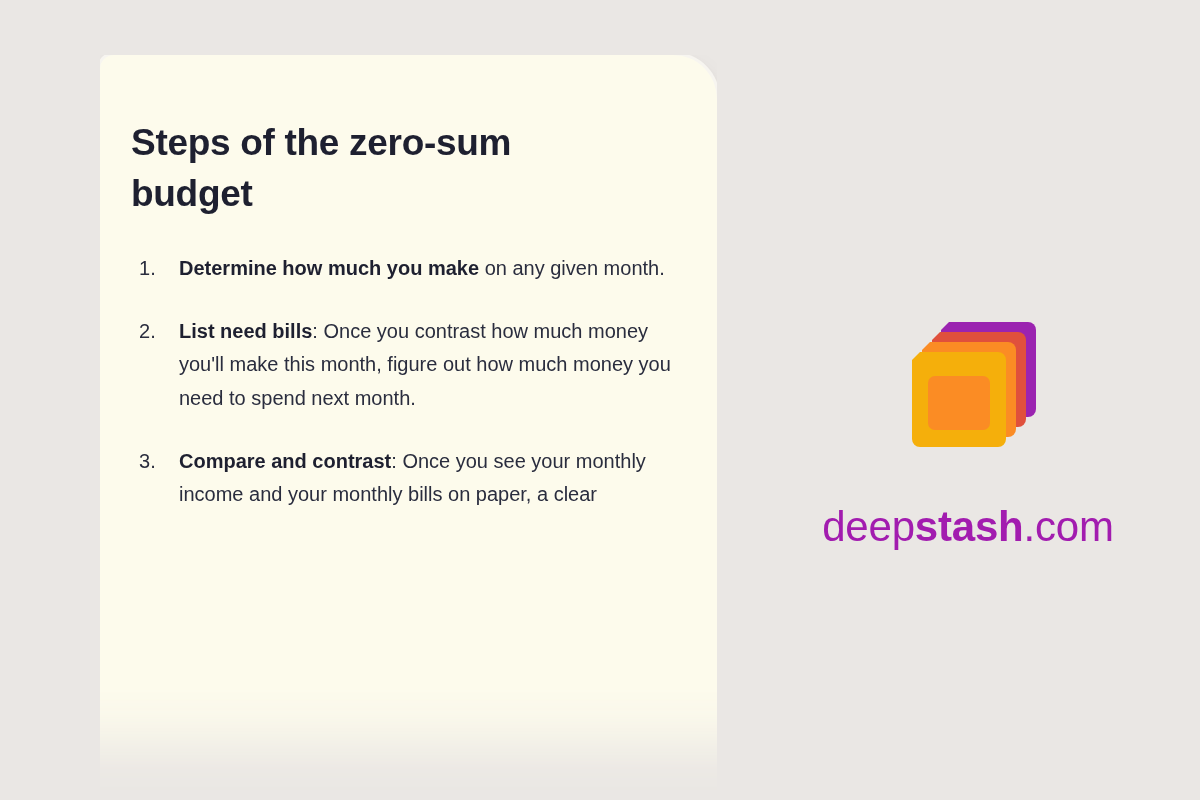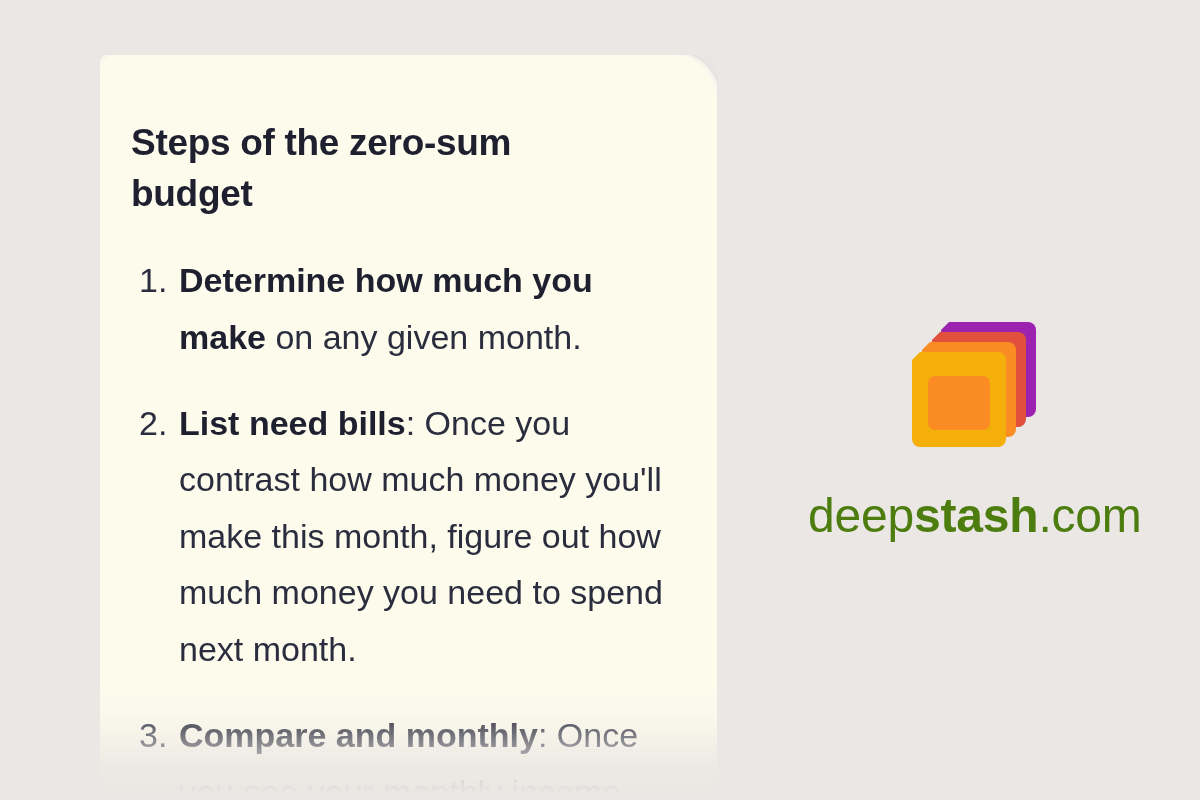--- a/index.html
+++ b/index.html
@@ -88,21 +88,21 @@
   .steps-list {
     margin: 33px 0 0 0;
     padding: 0;
     list-style: none;
     counter-reset: step;
   }
   .step {
     position: relative;
     padding-left: 48px;
     margin-bottom: 30px;
-    font-size: 34px;
+    font-size: 20px;
     line-height: 1.66;
     color: #2A2D3E;
     counter-increment: step;
     max-width: 528px;
   }
   .step::before {
     content: counter(step) ".";
     position: absolute;
     left: 8px;
     top: 0;
@@ -127,24 +127,24 @@
     width: 152px;
     height: 152px;
     margin: 0 auto;
   }
   .logo-mark svg {
     display: block;
     width: 152px;
     height: 152px;
   }
   .brand-name {
-    margin-top: 30px;
-    font-size: 48px;
+    margin-top: 44px;
+    font-size: 42px;
     line-height: 1;
-    color: #4d7c0f;
+    color: #a21caf;
     letter-spacing: -0.2px;
     white-space: nowrap;
   }
   .brand-name .bold { font-weight: bold; }
   .brand-name .light { font-weight: normal; }
 </style>
 </head>
 <body>
 
 <div id="stage">
@@ -155,21 +155,21 @@
     <div class="card-inner">
 
       <h1 class="card-title">Steps of the zero-sum budget</h1>
 
       <ol class="steps-list">
 
         <li class="step"><b>Determine how much you make</b><span> on any given month.</span></li>
 
         <li class="step"><b>List need bills</b><span>: Once you contrast how much money you'll make this month,  figure out how much money you need to spend next month.</span></li>
 
-        <li class="step"><b>Compare and monthly</b><span>:  Once you see your monthly income and your monthly bills on paper, a clear</span></li>
+        <li class="step"><b>Compare and contrast</b><span>:  Once you see your monthly income and your monthly bills on paper, a clear</span></li>
 
       </ol>
     </div>
   </div>
 
   <div class="brand">
 
     <div class="logo-mark">
       <svg viewBox="0 0 152 152" xmlns="http://www.w3.org/2000/svg" aria-hidden="true">
 

